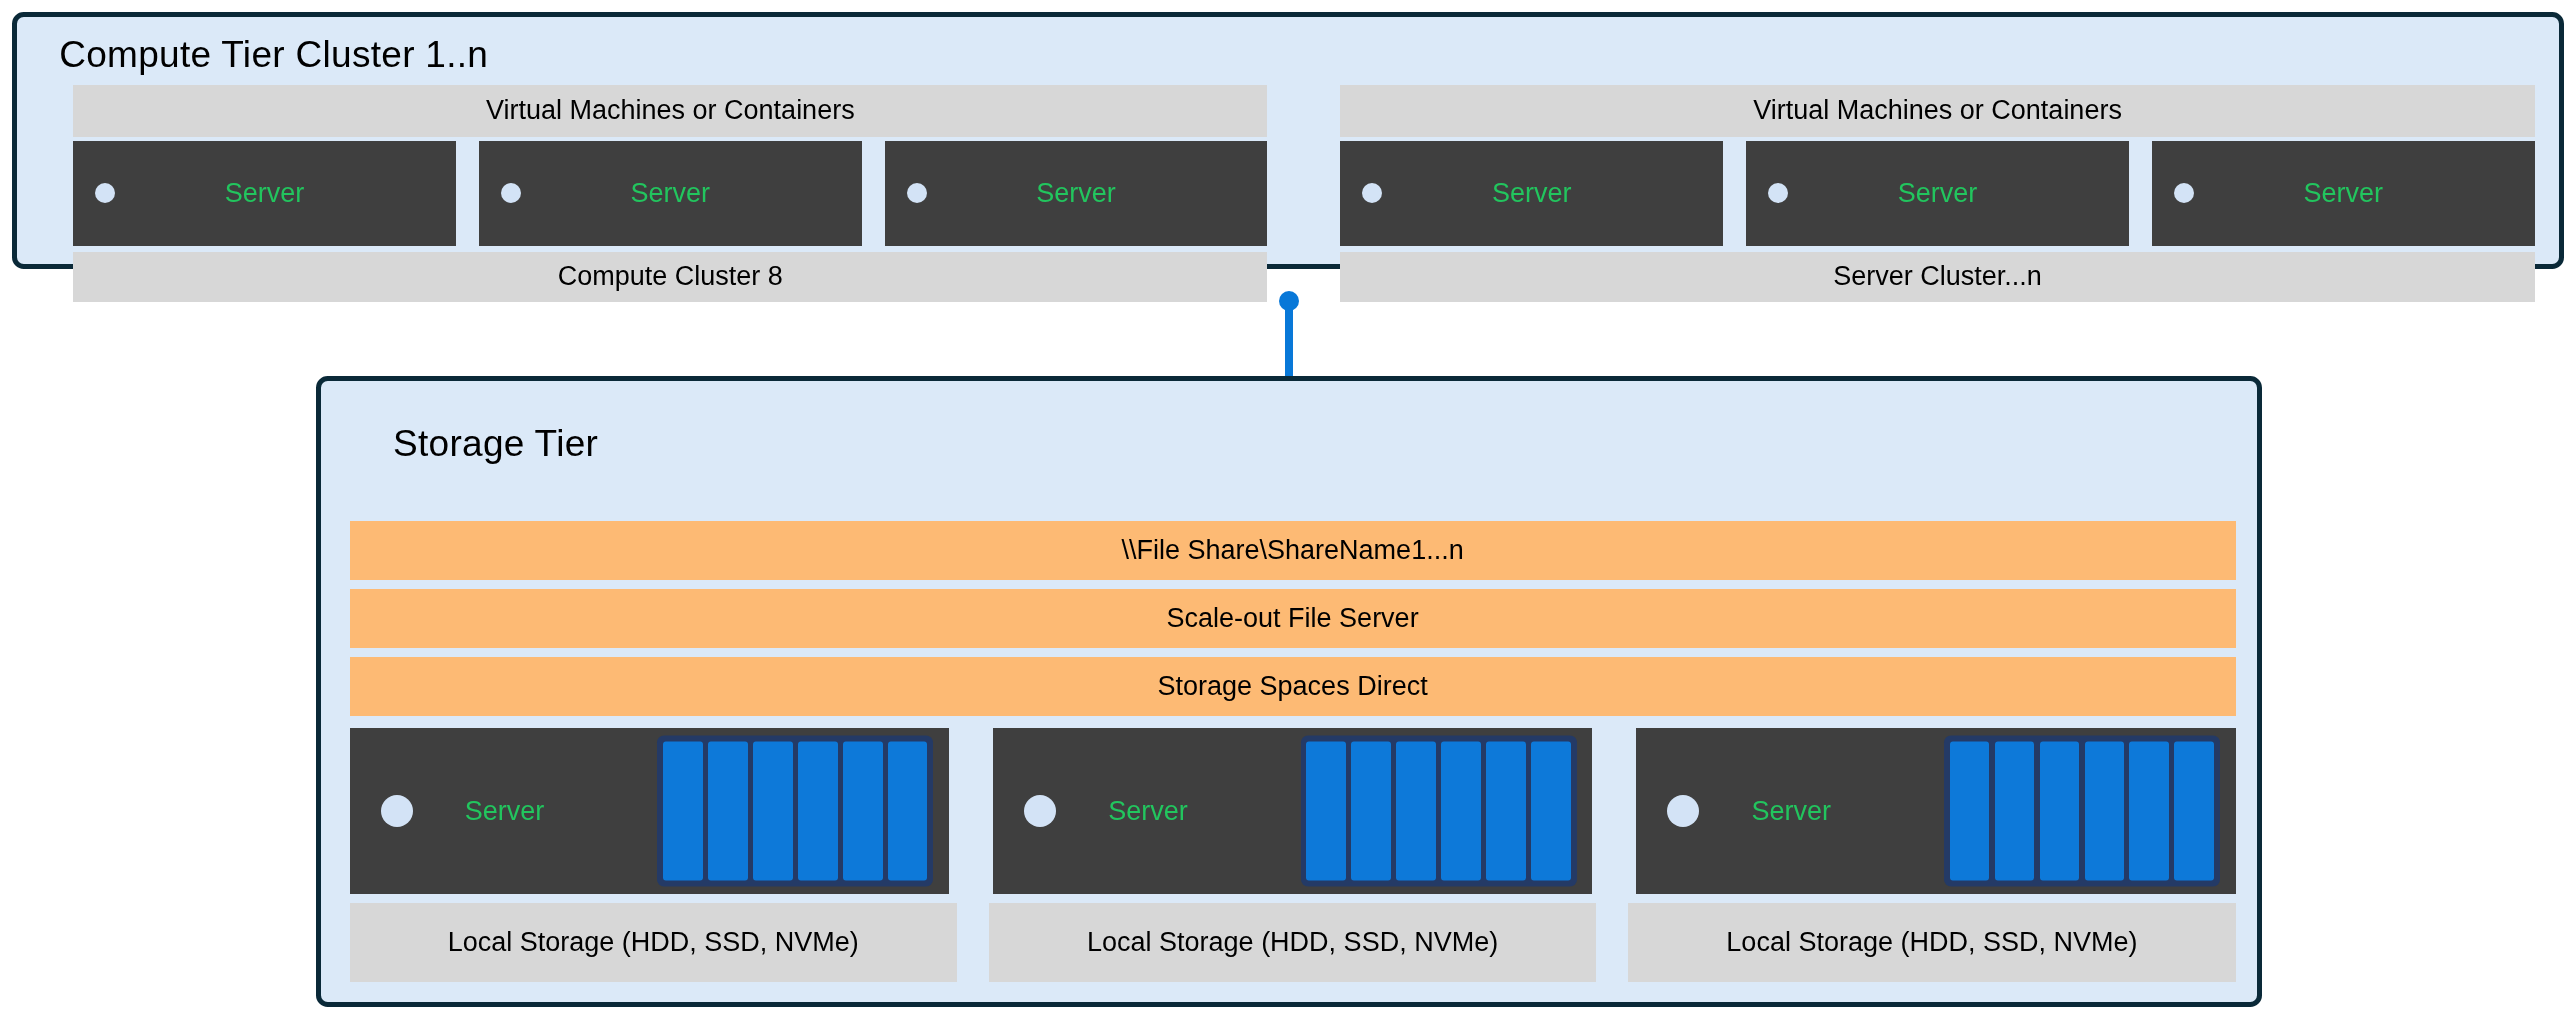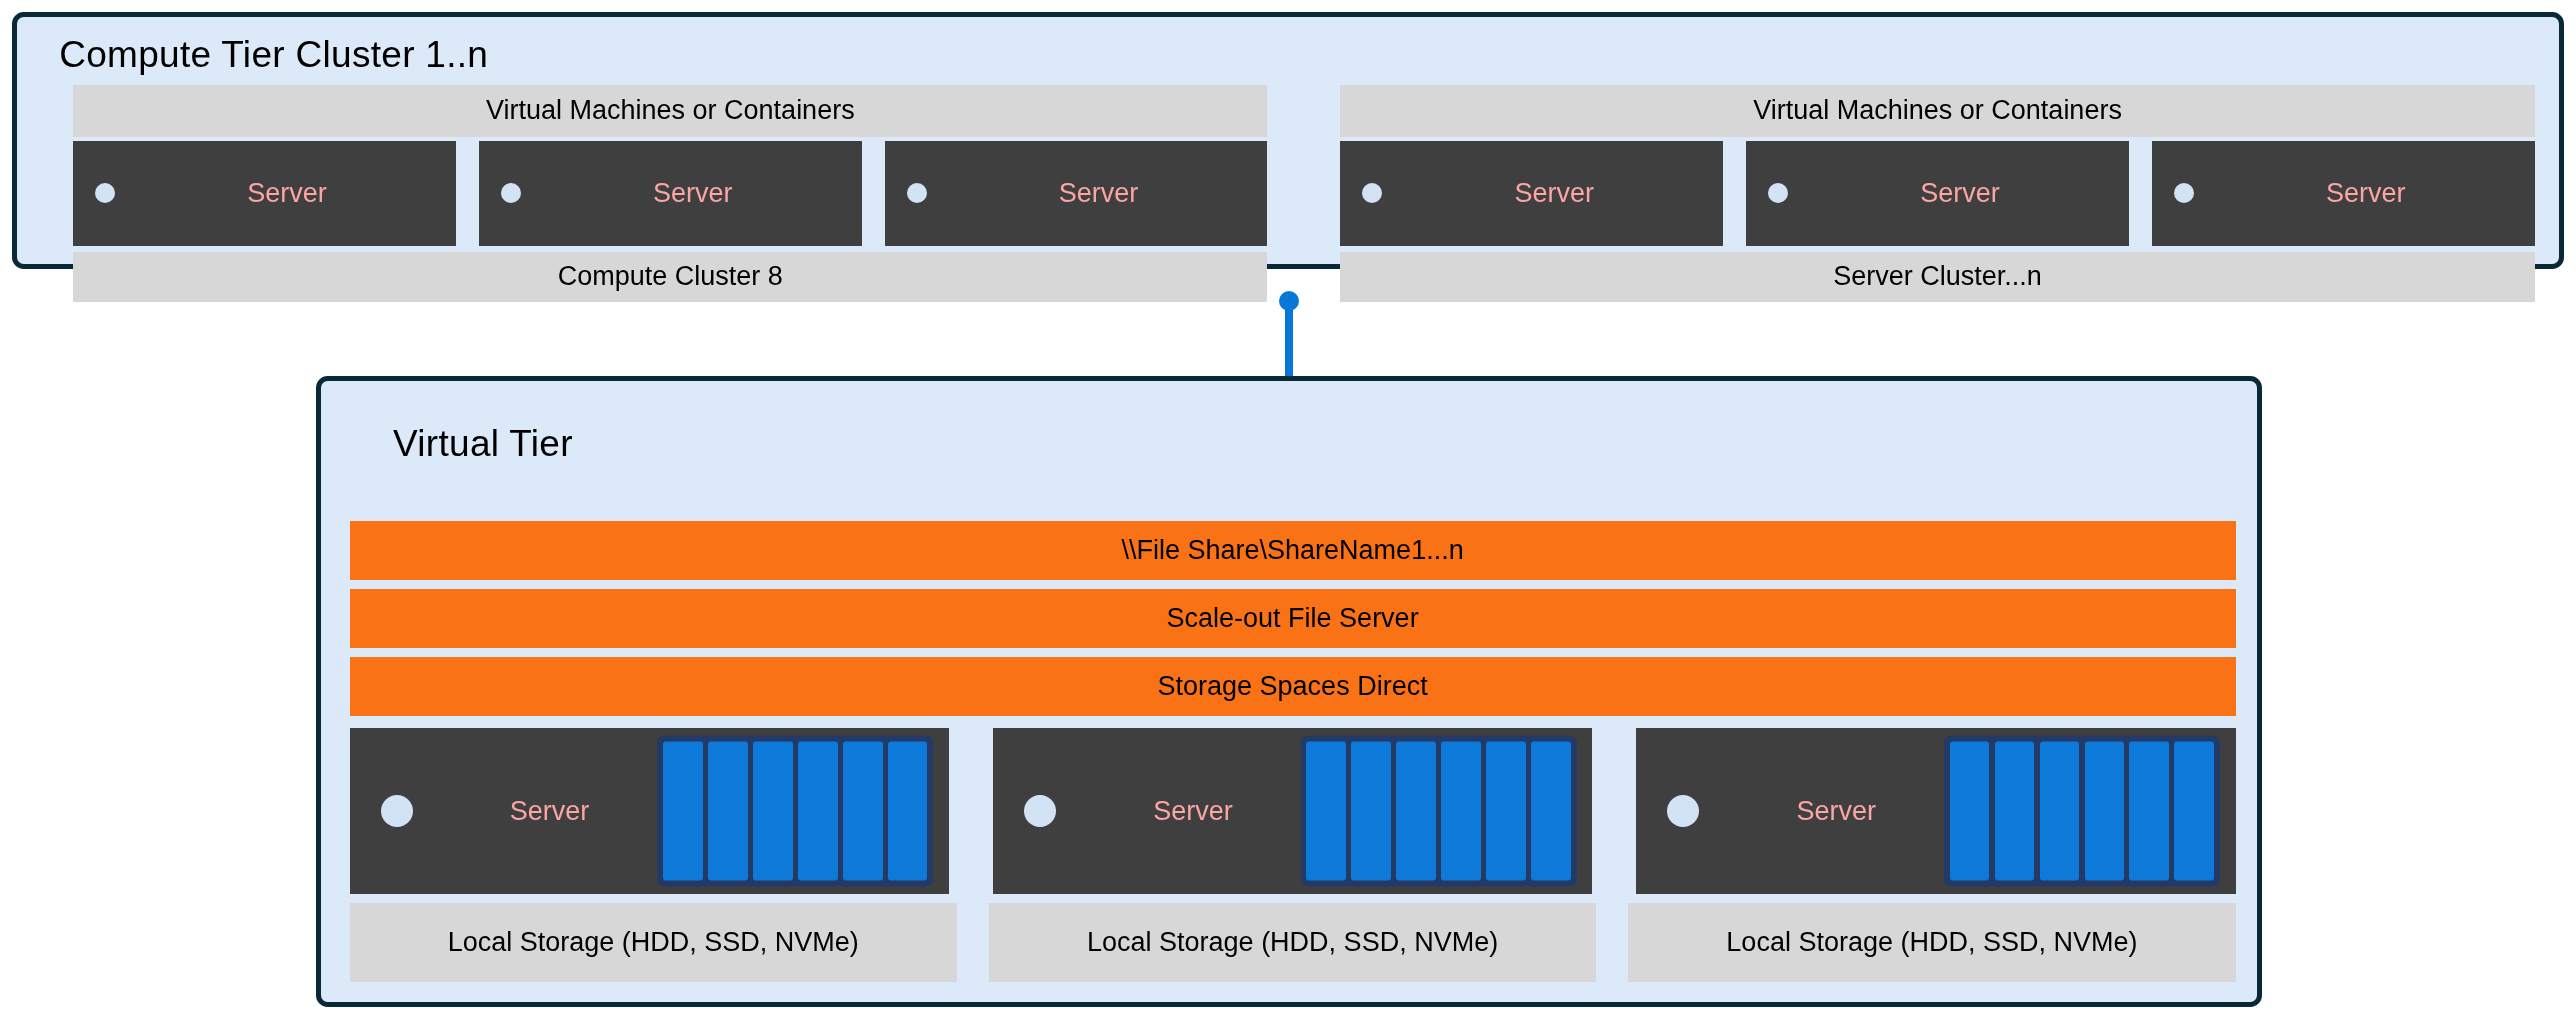--- a/index.html
+++ b/index.html
@@ -29,42 +29,42 @@
     background:#d7d7d7;display:flex;align-items:center;justify-content:center;
     font-size:27px;color:#000;
   }
   .vm-bar{height:52px;}
   .cluster-bar{height:50px;margin-top:5.8px;}
   .server-row{height:105px;margin-top:4.1px;display:flex;gap:23px;}
   .server{
     flex:1;background:#3f3f3f;position:relative;
     display:flex;align-items:center;justify-content:center;
   }
-  .server-label{font-size:27px;color:#fca5a5;margin-left:45px;}
+  .server-label{font-size:27px;color:#22c55e;}
   .dot{
     position:absolute;border-radius:50%;background:#d3e3f6;
     top:50%;transform:translateY(-50%);
   }
   .dot-sm{left:22px;width:20px;height:20px;}
   .dot-lg{left:31px;width:32px;height:32px;}
   
   .conn-line{
     position:absolute;left:1285px;top:300px;width:7.6px;height:114px;
     background:#0878d8;
   }
   .conn-dot{
     position:absolute;width:20px;height:20px;border-radius:50%;background:#0878d8;
   }
   #conn-dot-top{left:1279px;top:291px;}
   #conn-dot-bottom{left:1280px;top:405px;width:18.7px;height:18.7px;}
   #folder{position:absolute;left:1240px;top:421px;width:96px;height:73px;}
   
   .storage-bar{
     position:absolute;left:28.6px;width:1886px;height:59px;
-    background:#f97316;display:flex;align-items:center;justify-content:center;
+    background:#fdba74;display:flex;align-items:center;justify-content:center;
     font-size:27px;color:#000;
   }
   #storage-bar-0{top:140px;}
   #storage-bar-1{top:208px;}
   #storage-bar-2{top:276px;}
   #storage-servers-row{
     position:absolute;left:28.6px;width:1886px;top:347px;height:166px;
     display:flex;gap:44px;
   }
   .storage-server{flex:1;background:#3f3f3f;position:relative;}
@@ -141,21 +141,21 @@
 <div class="conn-dot" id="conn-dot-top"></div>
 <div class="conn-dot" id="conn-dot-bottom"></div>
 <div id="folder">
   <svg width="96" height="73" viewBox="0 0 165 125" xmlns="http://www.w3.org/2000/svg">
     <path fill="#0878d8" d="M0 16 Q0 4 12 4 L58 4 Q68 4 73 11 L84 26 Q89 33 98 33 L153 33
       Q165 33 165 45 L165 111 Q165 125 151 125 L14 125 Q0 125 0 111 Z"></path>
   </svg>
 </div>
 
 <div class="tier-box" id="storage-box">
-  <div class="tier-title" id="storage-title">Virtual Tier</div>
+  <div class="tier-title" id="storage-title">Storage Tier</div>
 
   <div class="storage-bar" id="storage-bar-0">\\File Share\ShareName1...n</div>
   <div class="storage-bar" id="storage-bar-1">Scale-out File Server</div>
   <div class="storage-bar" id="storage-bar-2">Storage Spaces Direct</div>
 
   <div id="storage-servers-row">
     <div class="storage-server">
       <span class="dot dot-lg"></span>
       <span class="server-label">Server</span>
       <div class="disk-array">

